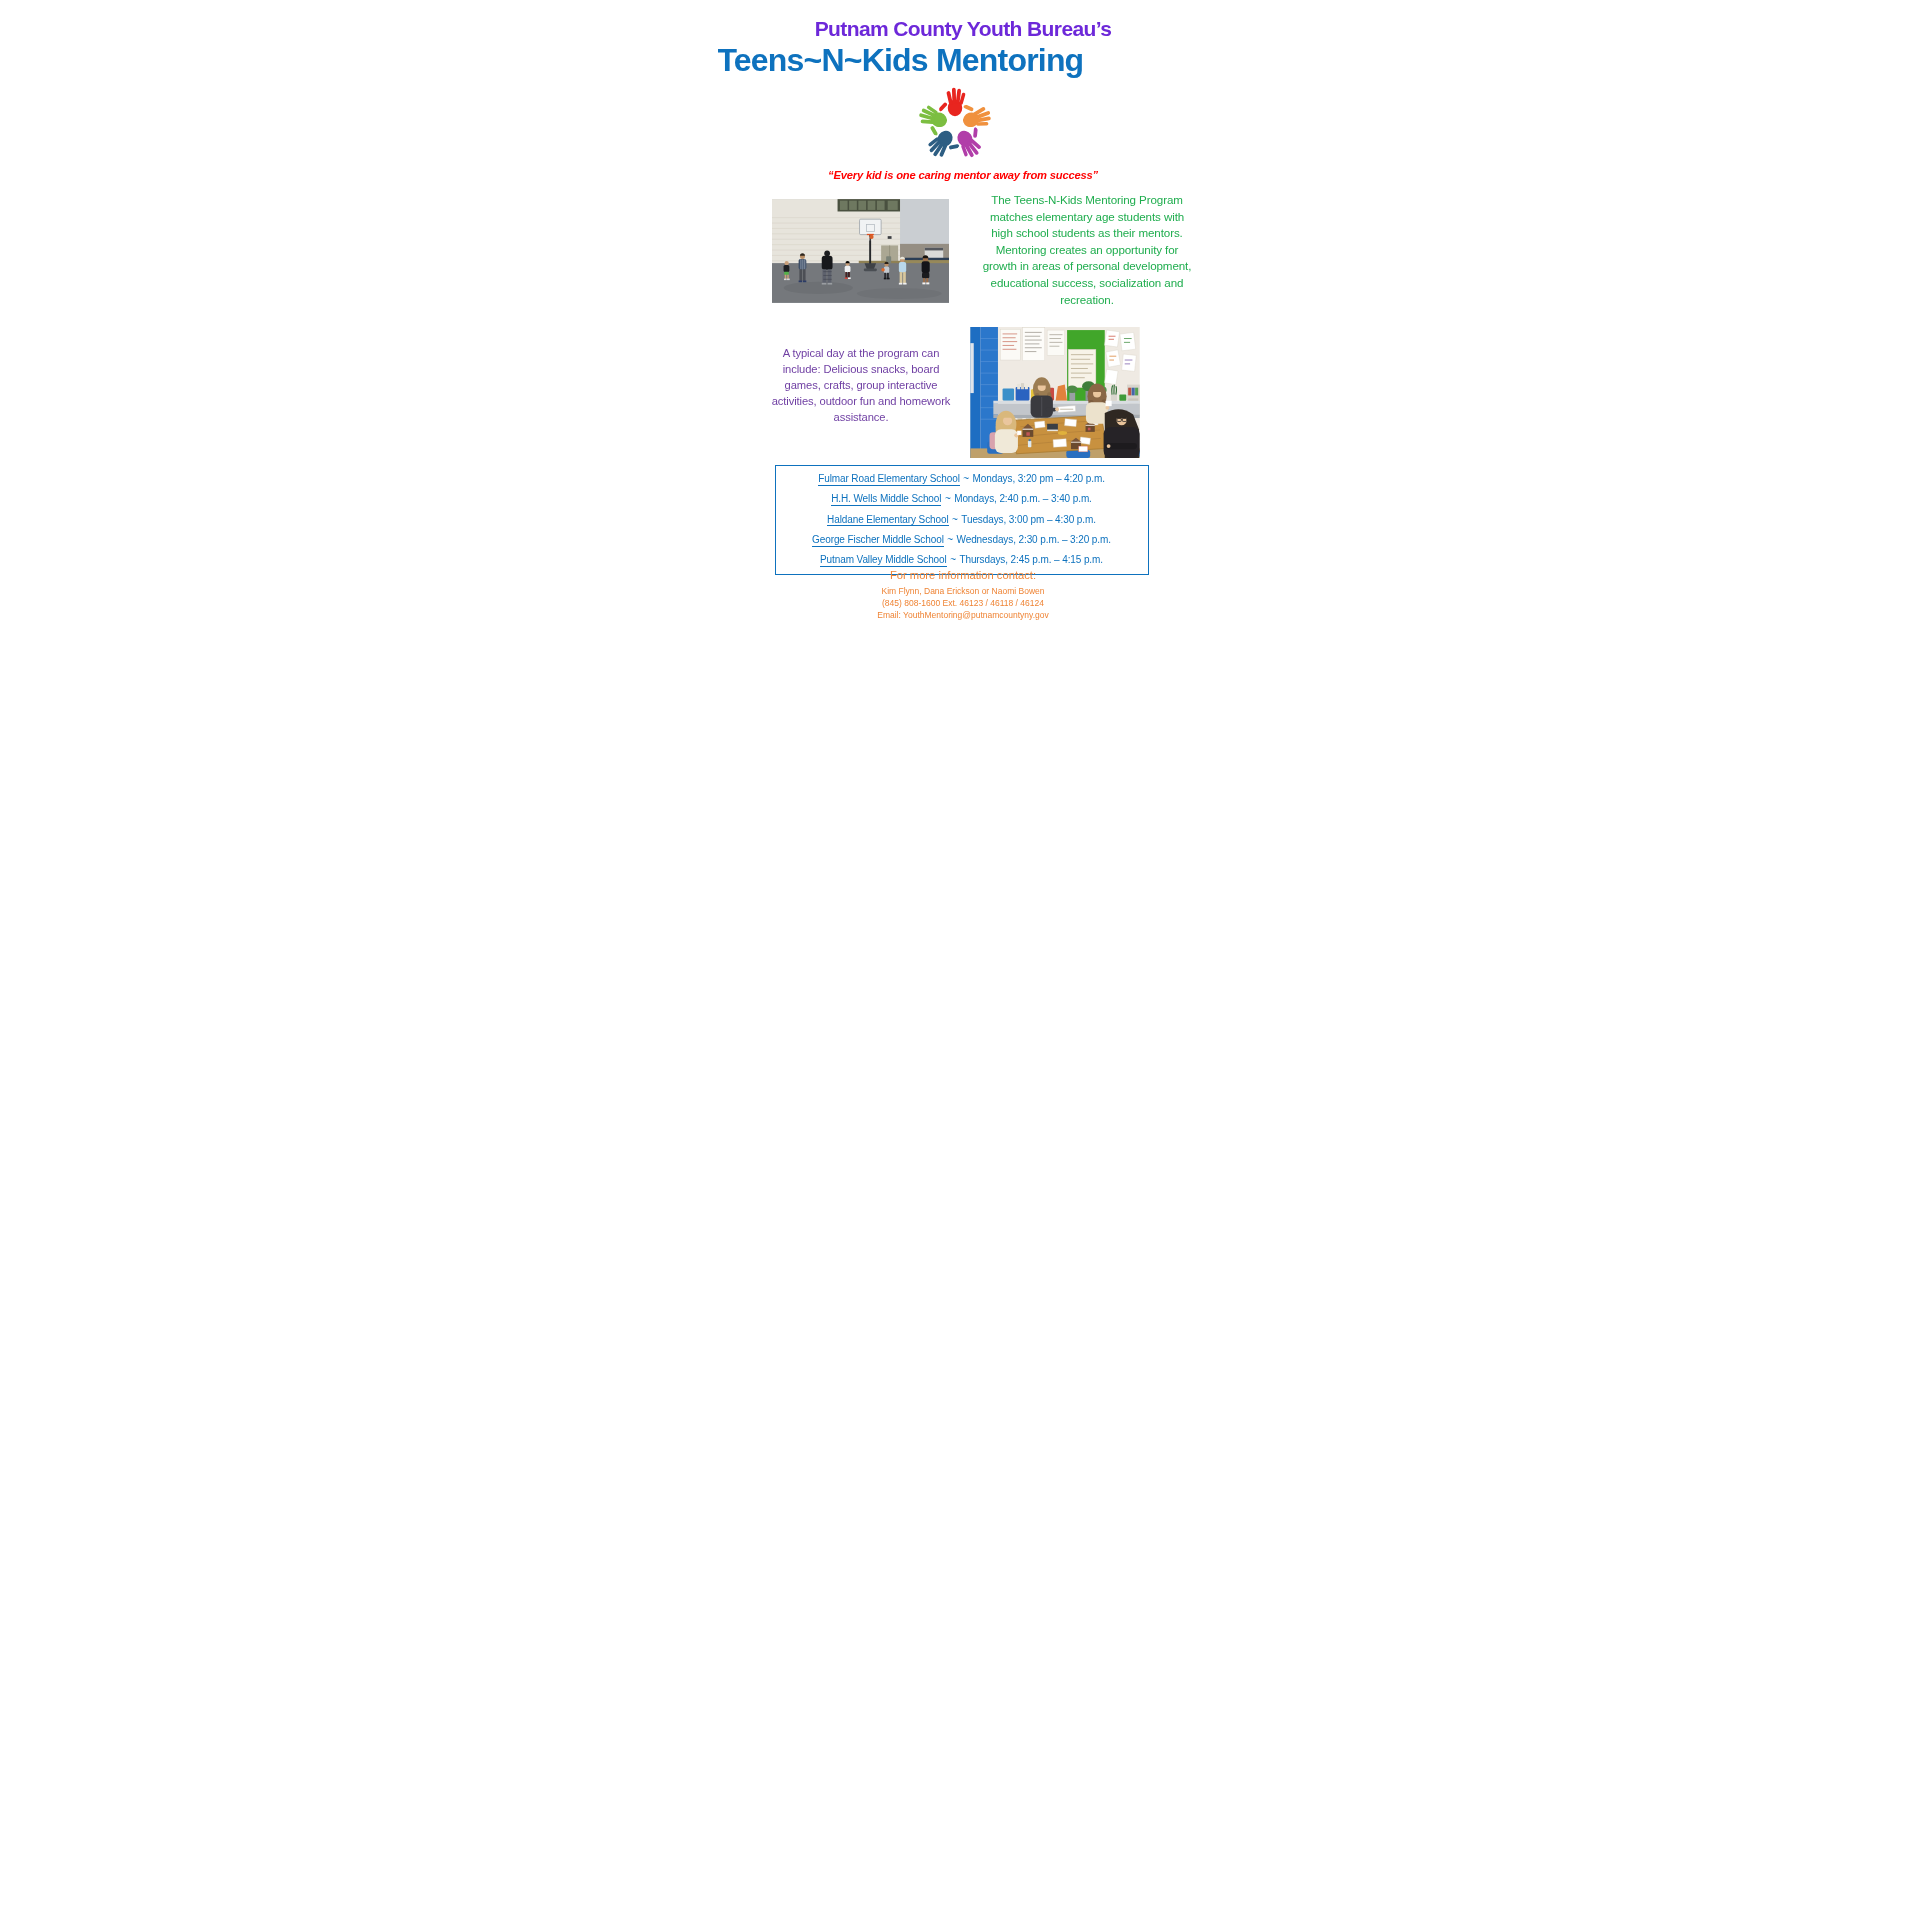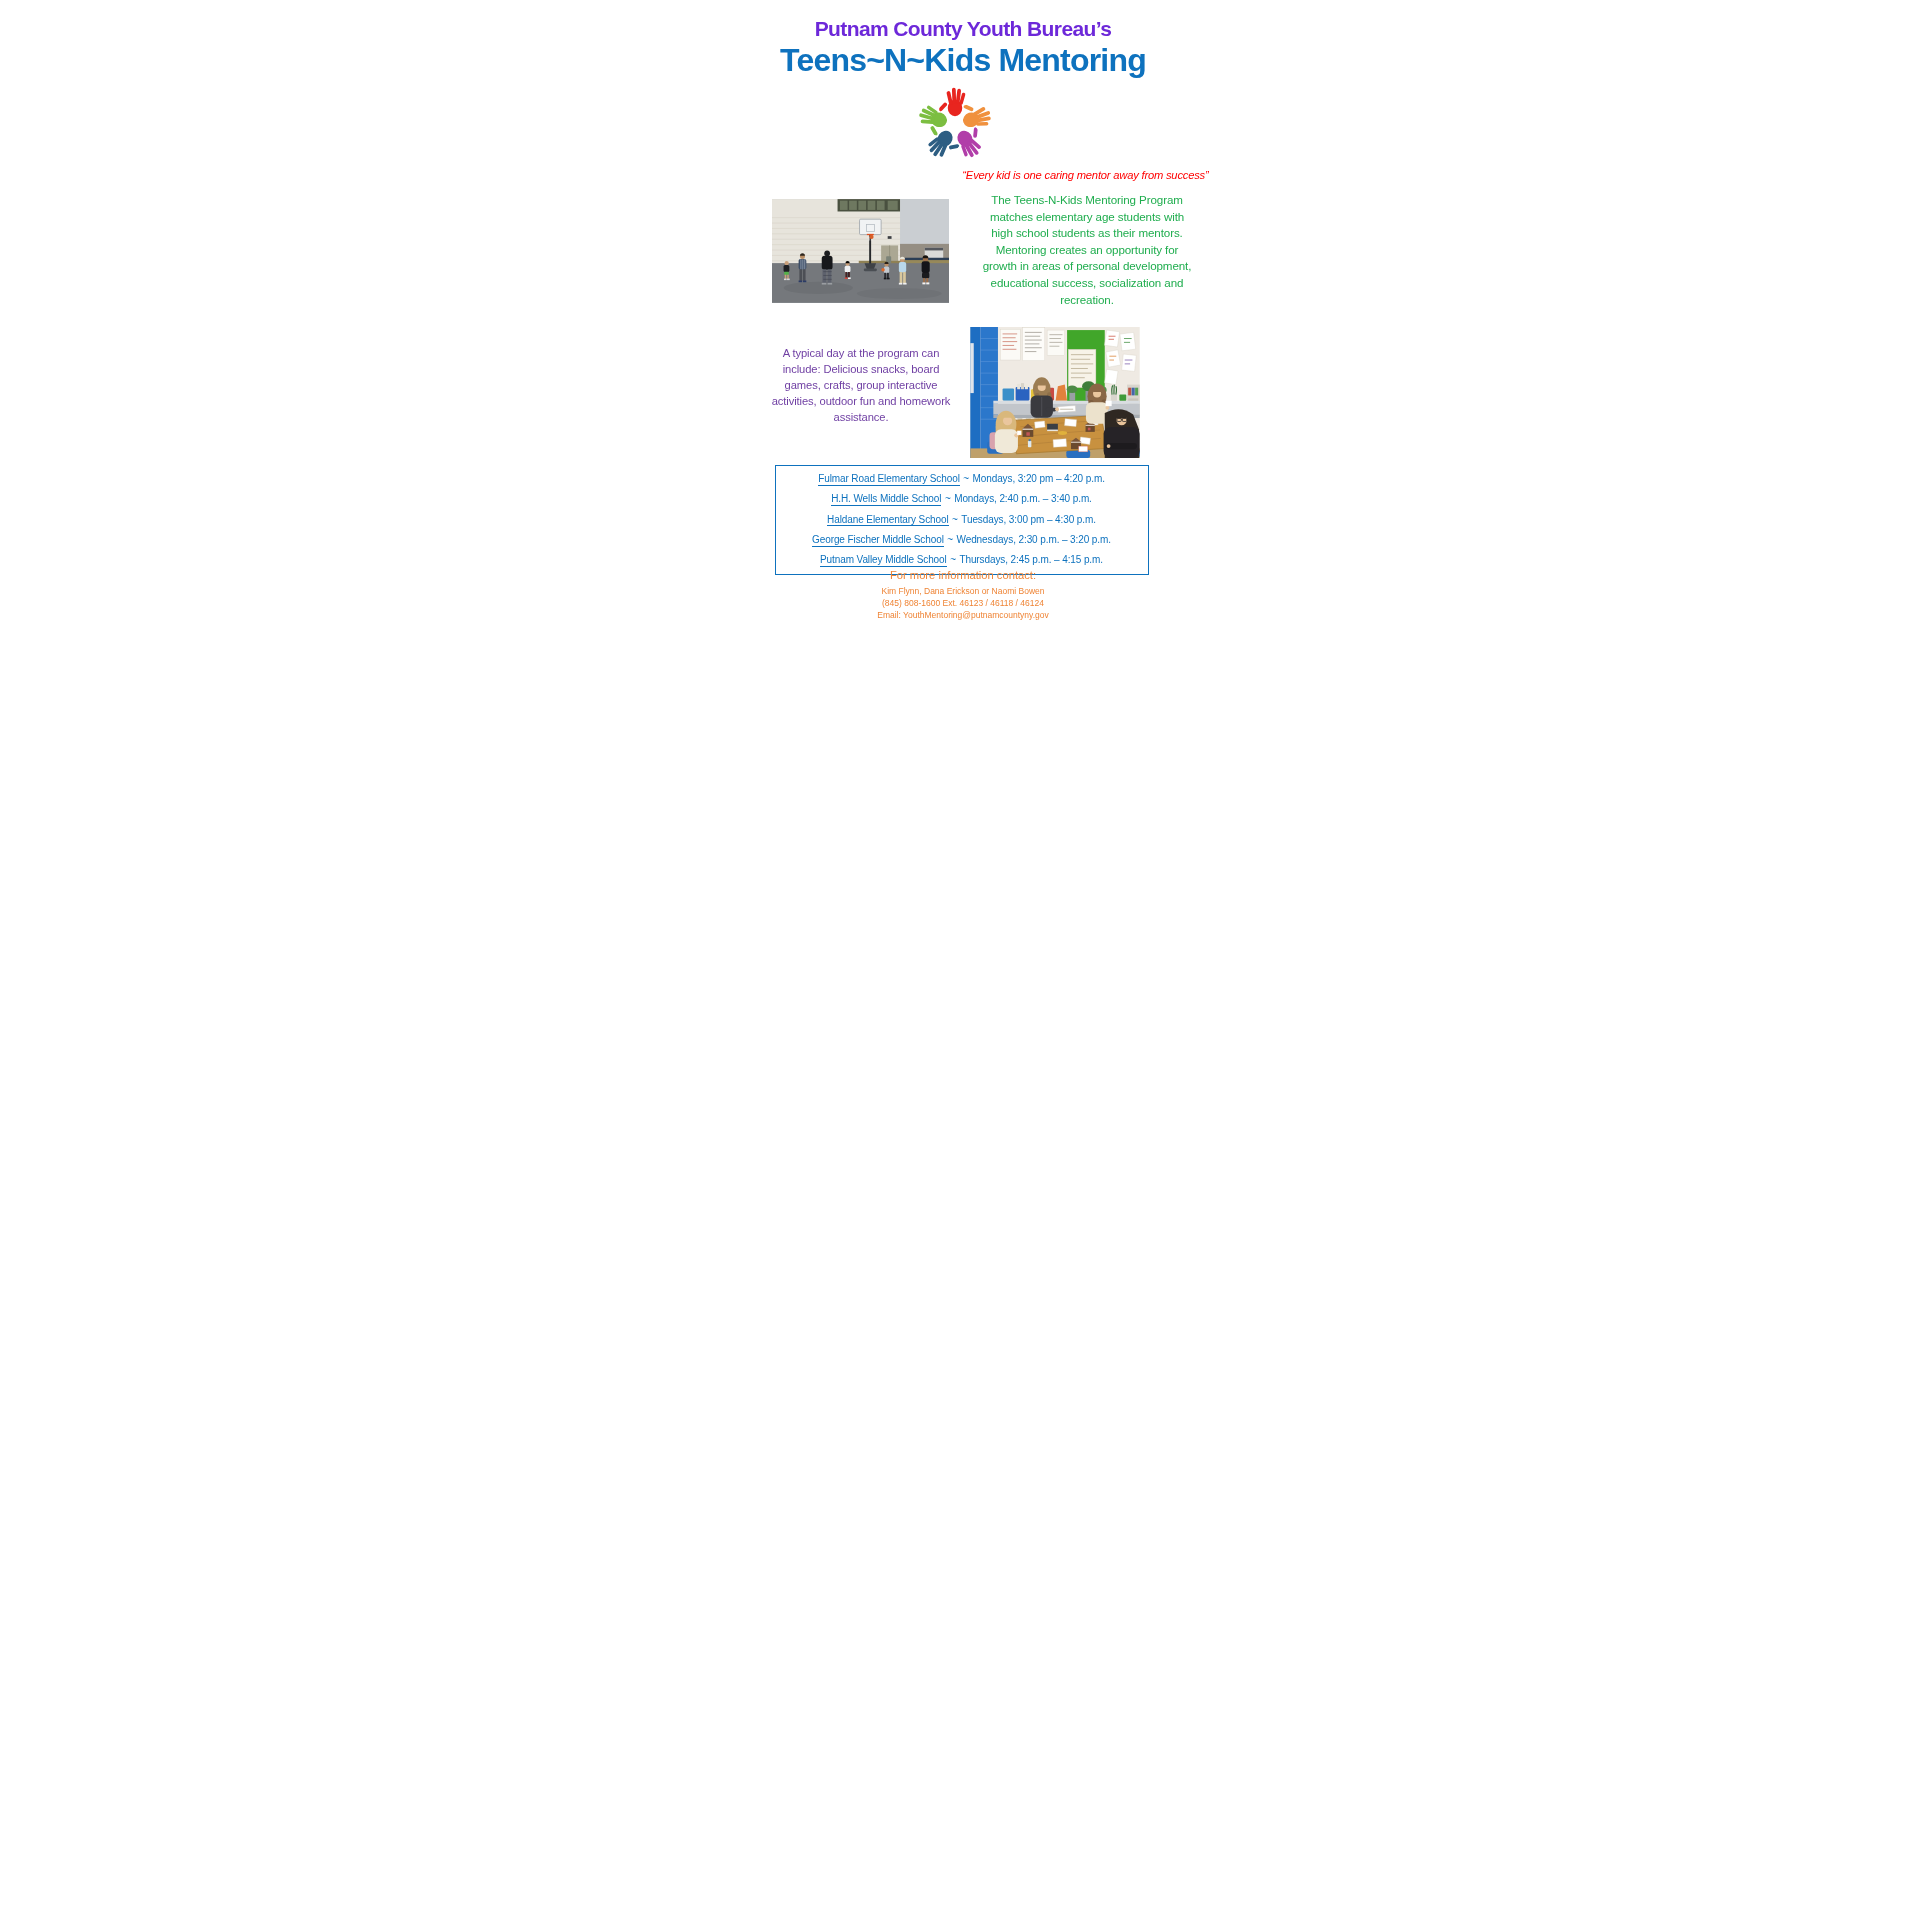--- a/index.html
+++ b/index.html
@@ -6,30 +6,30 @@
   .page{
     position:relative; width:491px; height:636px; margin:0 auto;
     background:#ffffff; overflow:hidden;
     font-family:"Liberation Sans", sans-serif;
   }
   .title1{
     position:absolute; top:17px; left:0; right:0; text-align:center;
     font-size:21px; font-weight:700; letter-spacing:-0.6px; color:#6d28d9;
   }
   .title2{
-    position:absolute; top:42px; left:0; right:0; text-align:center;
+    position:absolute; top:42px; left:0; right:0; 
     font-size:32px; font-weight:700; letter-spacing:-0.8px; color:#0E72BE;
   }
   .hands{
     position:absolute; top:82px; left:calc(50% - 51px);
     width:86px; height:86px;
   }
   .quote{
-    position:absolute; top:169px; left:0; right:0; text-align:right;
-    font-size:11.2px; font-style:italic; font-weight:400; color:#FF0000;
+    position:absolute; top:169px; left:0; right:0; text-align:center;
+    font-size:11.2px; font-style:italic; font-weight:700; color:#FF0000;
     letter-spacing:-0.2px;
   }
   .photo{ position:absolute; overflow:hidden; }
   .photo svg{ display:block; width:100%; height:100%; }
   .photo1{ left:54px; top:199px; width:177px; height:104px; }
   .photo2{ left:252px; top:327px; width:170px; height:131px; }
   .about{
     position:absolute; left:233px; top:192px; width:209px;
     text-align:center; font-size:11.6px; line-height:16.6px; color:#1FAD4E;
     letter-spacing:-0.1px;

